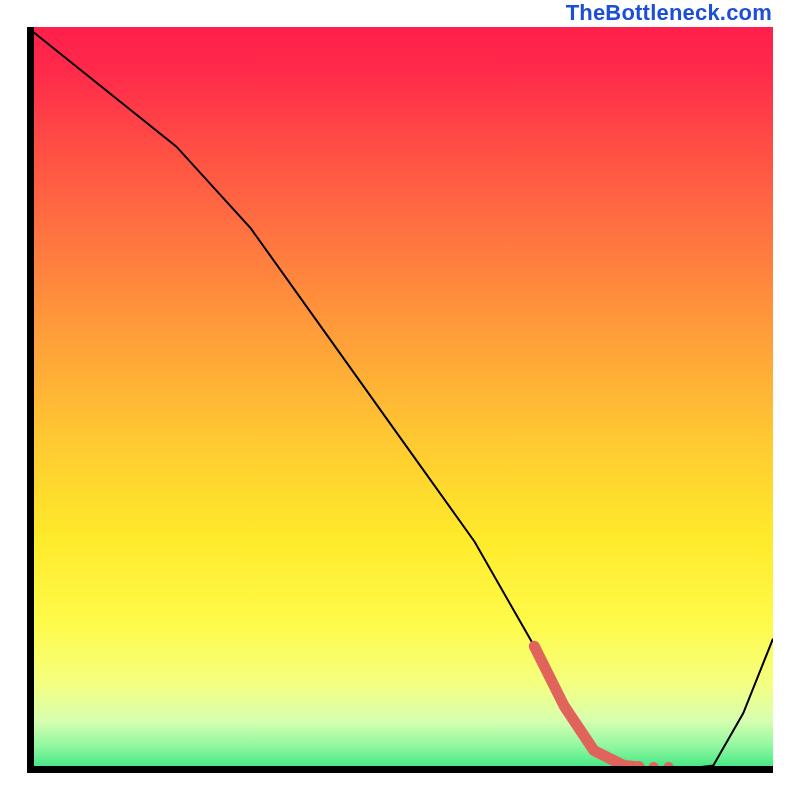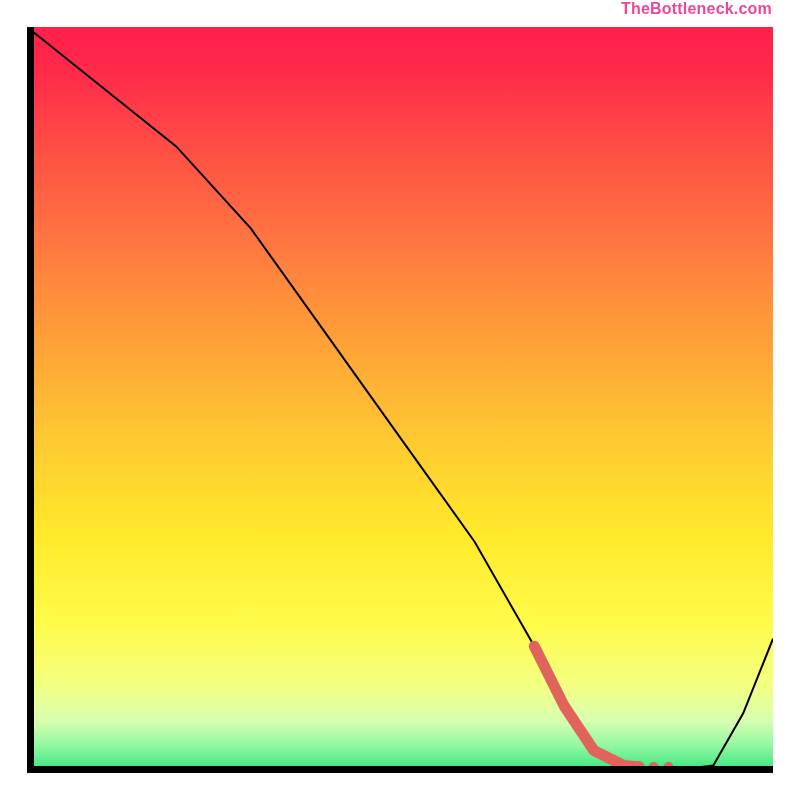--- a/index.html
+++ b/index.html
@@ -39,22 +39,22 @@
   .axis-bottom {
     left: 27px;
     bottom: 27px;
     width: 746px;
     height: 7px;
   }
   .watermark {
     position: absolute;
     top: 0;
     right: 28px;
-    color: #ec4899;
-    font-size: 16px;
+    color: #1d4ed8;
+    font-size: 22px;
     font-weight: 600;
     letter-spacing: 0.2px;
     user-select: none;
   }
   svg {
     position: absolute;
     left: 0;
     top: 0;
   }
 </style>

